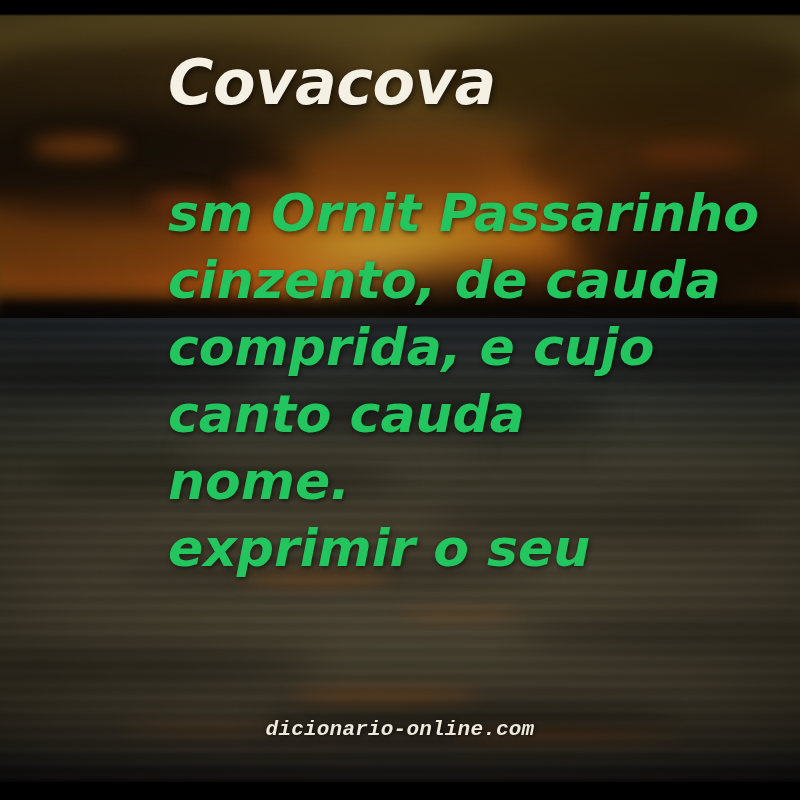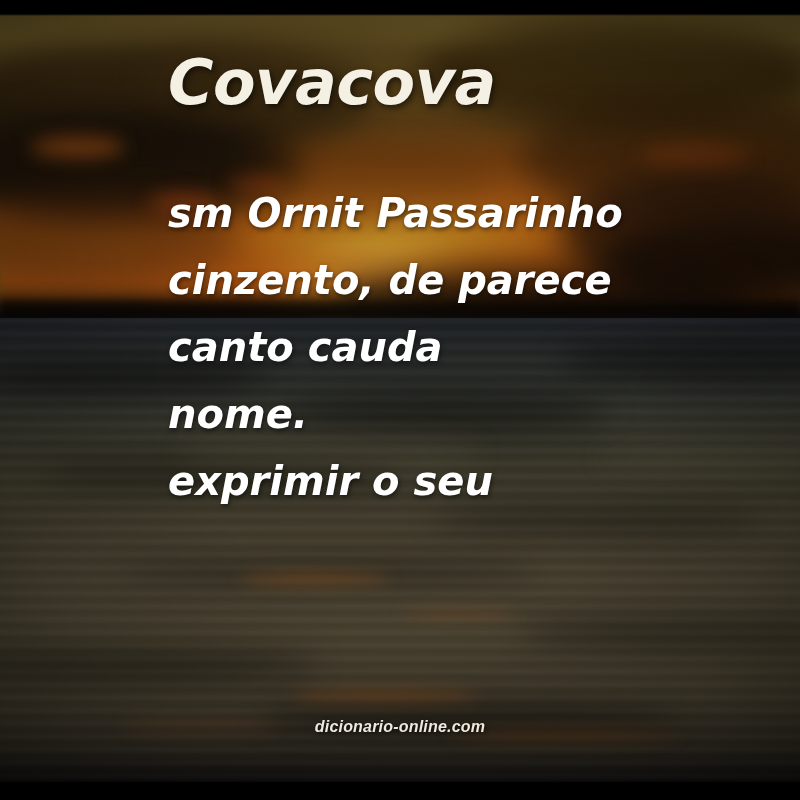--- a/index.html
+++ b/index.html
@@ -269,40 +269,40 @@
 
   .definition {
     position: absolute;
     left: 168px;
     top: 180px;
     width: 520px;
     margin: 0;
     font-family: "DejaVu Sans", sans-serif;
     font-weight: bold;
     font-style: italic;
-    font-size: 40px;
+    font-size: 52px;
     line-height: 67px;
-    color: #ffffff;
+    color: #22c55e;
     text-shadow: 1px 2px 5px rgba(0,0,0,.55);
   }
   .definition .dline {
     display: block;
     white-space: nowrap;
   }
 
   .watermark {
     position: absolute;
     left: 0;
     top: 718px;
     width: 800px;
     text-align: center;
-    font-family: Liberation Sans, sans-serif;
+    font-family: Liberation Mono, monospace;
     font-weight: bold;
     font-style: italic;
-    font-size: 16px;
+    font-size: 21px;
     letter-spacing: 0.2px;
     color: #efe9dd;
     text-shadow: 1px 1px 4px rgba(0,0,0,.65);
   }
 </style>
 </head>
 <body>
 
 <div class="card">
 
@@ -356,21 +356,22 @@
     <div class="band-top"></div>
     <div class="band-bottom"></div>
   </div>
 
   <div class="overlay">
 
     <h1 class="entry-title">Covacova</h1>
 
     <div class="definition">
       <span class="dline">sm Ornit Passarinho</span>
-      <span class="dline">cinzento, de parece</span>
+      <span class="dline">cinzento, de cauda</span>
+      <span class="dline">comprida, e cujo</span>
       <span class="dline">canto cauda</span>
       <span class="dline">nome.</span>
       <span class="dline">exprimir o seu</span>
     </div>
 
     <div class="watermark">dicionario-online.com</div>
   </div>
 
 </div>
 

